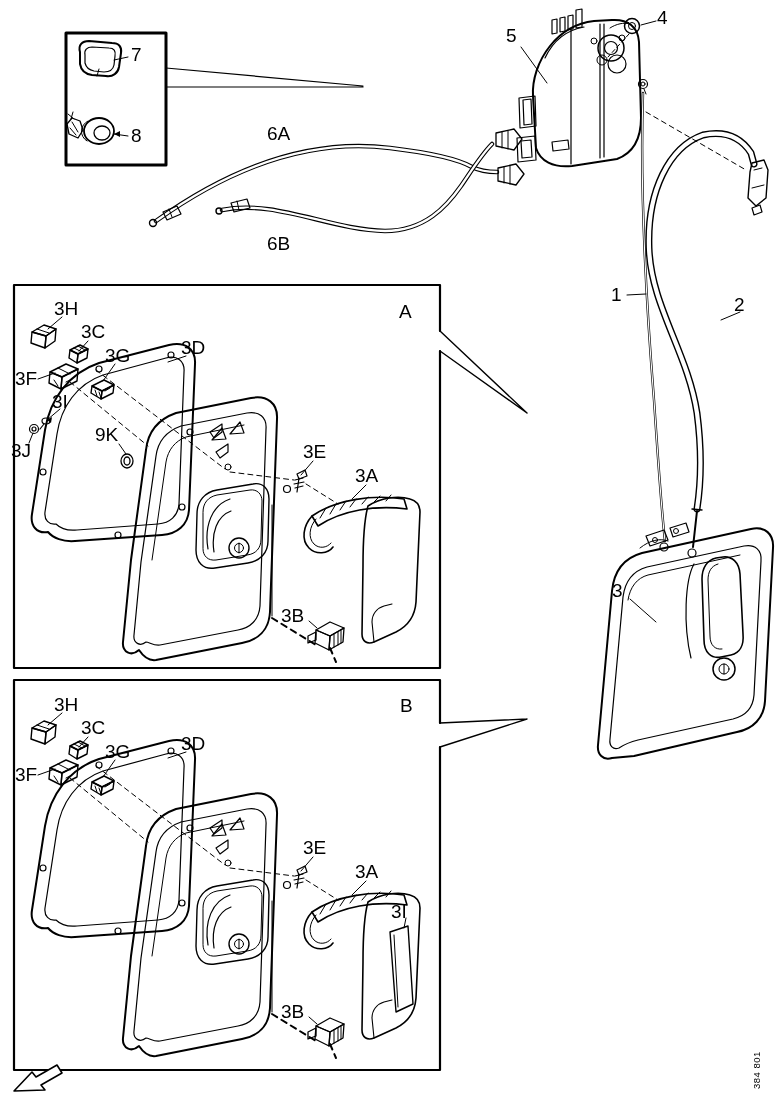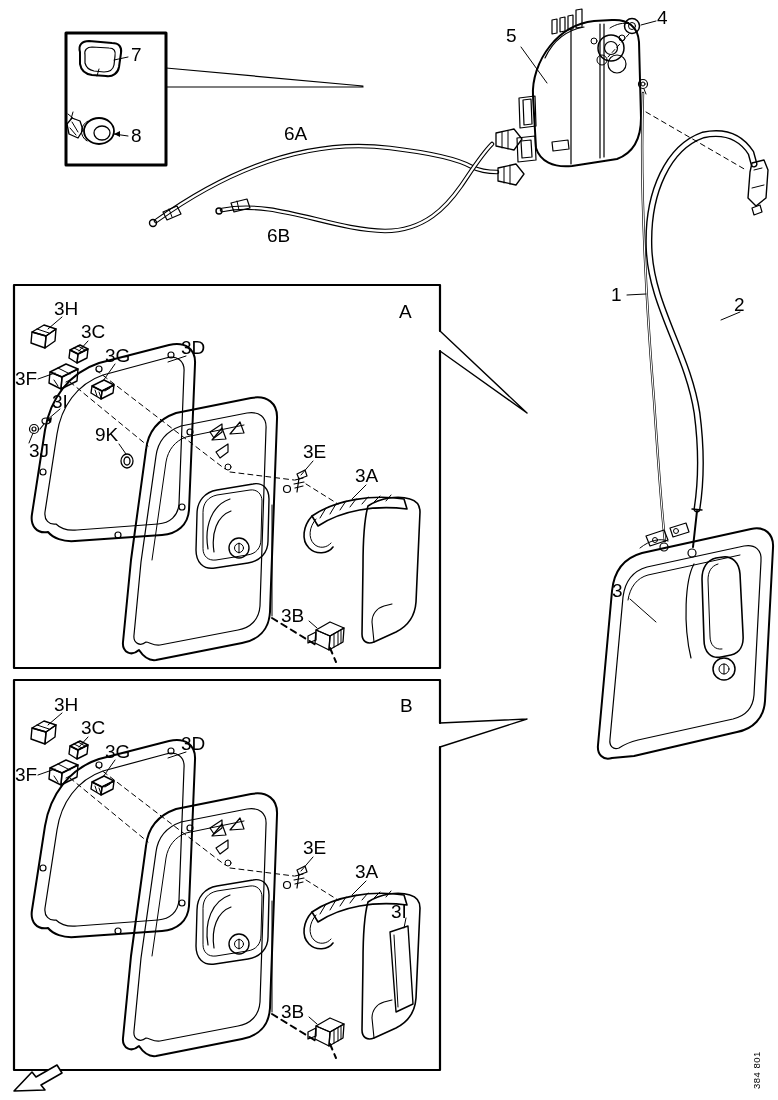--- a/index.html
+++ b/index.html
@@ -271,35 +271,35 @@
     </g>
   </g>
 
   <g>
     <path d="M14,1091 L32,1072 L36,1077 L57,1065 L62,1073 L41,1085 L45,1090 Z" stroke-width="1.6" fill="#fff"></path>
   </g>
 </svg>
 
 <span class="lbl" style="left:131px;top:45px">7</span>
 <span class="lbl" style="left:131px;top:126px">8</span>
-<span class="lbl" style="left:284px;top:124px">6A</span>
-<span class="lbl" style="left:267px;top:226px">6B</span>
+<span class="lbl" style="left:267px;top:124px">6A</span>
+<span class="lbl" style="left:267px;top:234px">6B</span>
 <span class="lbl" style="left:506px;top:26px">5</span>
 <span class="lbl" style="left:657px;top:8px">4</span>
 <span class="lbl" style="left:611px;top:285px">1</span>
 <span class="lbl" style="left:734px;top:295px">2</span>
 <span class="lbl" style="left:612px;top:581px">3</span>
 
 <span class="lbl" style="left:399px;top:302px">A</span>
 <span class="lbl" style="left:54px;top:299px">3H</span>
 <span class="lbl" style="left:81px;top:322px">3C</span>
 <span class="lbl" style="left:15px;top:369px">3F</span>
 <span class="lbl" style="left:105px;top:346px">3G</span>
 <span class="lbl" style="left:52px;top:392px">3I</span>
-<span class="lbl" style="left:29px;top:441px">3J</span>
+<span class="lbl" style="left:11px;top:441px">3J</span>
 <span class="lbl" style="left:95px;top:425px">9K</span>
 <span class="lbl" style="left:181px;top:338px">3D</span>
 <span class="lbl" style="left:303px;top:442px">3E</span>
 <span class="lbl" style="left:355px;top:466px">3A</span>
 <span class="lbl" style="left:281px;top:606px">3B</span>
 
 <span class="lbl" style="left:400px;top:696px">B</span>
 <span class="lbl" style="left:54px;top:695px">3H</span>
 <span class="lbl" style="left:81px;top:718px">3C</span>
 <span class="lbl" style="left:15px;top:765px">3F</span>

